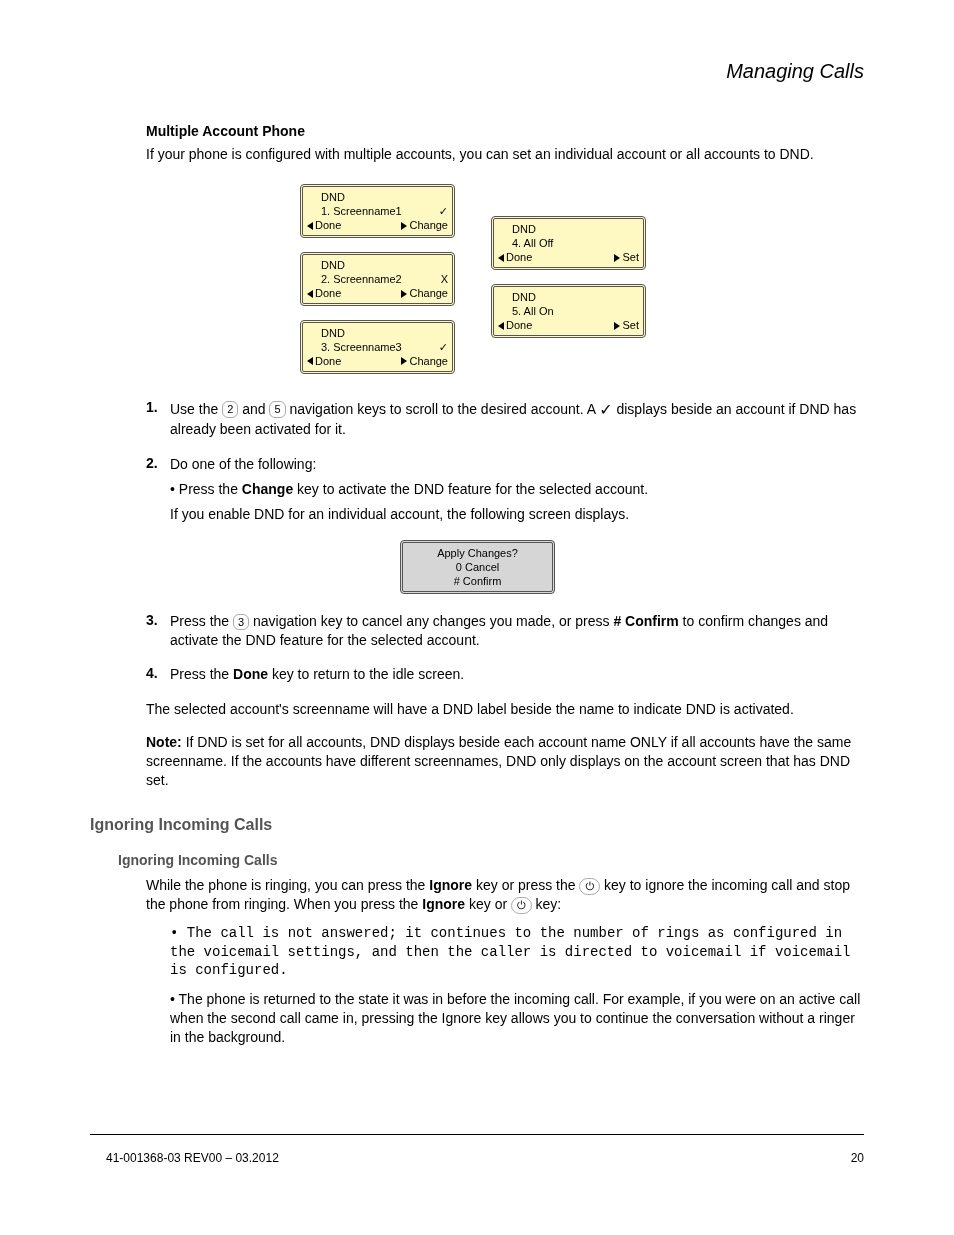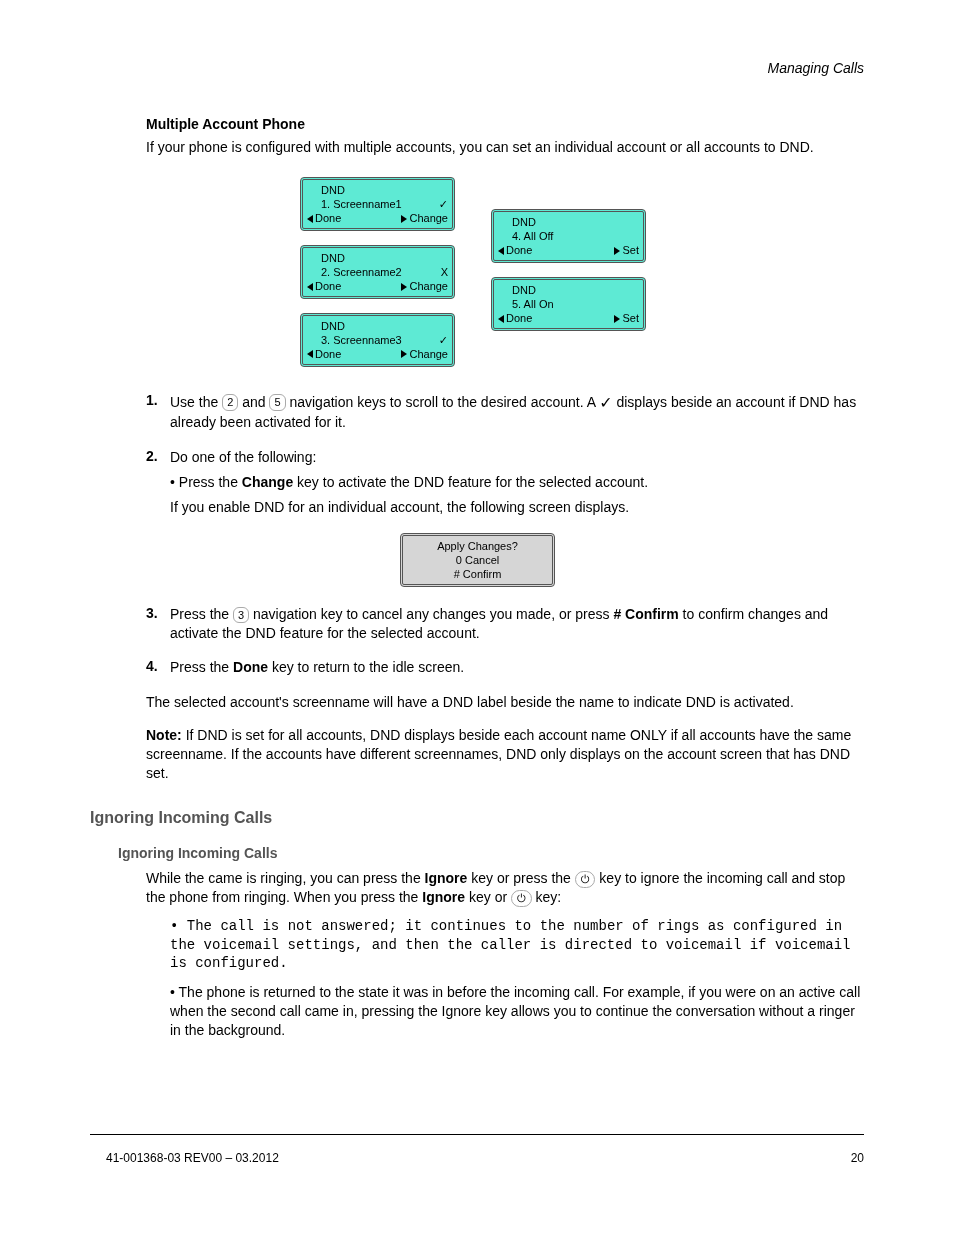--- a/index.html
+++ b/index.html
@@ -12,21 +12,21 @@
   .page {
     width: 954px;
     height: 1235px;
     position: relative;
     box-sizing: border-box;
     padding: 60px 90px 40px 90px;
   }
   .chapter-top {
     text-align: right;
     font-style: italic;
-    font-size: 14px;
+    font-size: 20px;
     margin-bottom: 40px;
   }
   .section-title {
     font-weight: bold;
     font-size: 14px;
     margin-left: 56px;
     margin-bottom: 6px;
   }
   .para {
     margin-left: 56px;
@@ -47,21 +47,21 @@
     display: flex;
     flex-direction: column;
     gap: 14px;
   }
   .screens-col.col2 {
     margin-top: 32px;
   }
 
   .lcd {
     width: 155px;
-    background: #5eead4;
+    background: #fef9c3;
     border: 3px double #555;
     border-radius: 4px;
     font-size: 11px;
     line-height: 1.3;
     padding: 3px 4px 2px 4px;
     box-sizing: border-box;
     font-family: "Segoe UI", Arial, sans-serif;
   }
   .lcd .row {
     display: flex;
@@ -331,21 +331,21 @@
   <div class="para" style="margin-top:14px;">
     <span class="bold">Note: </span><span>If DND is set for all accounts, DND displays beside each account name ONLY if all accounts have the same screenname. If the accounts have different screennames, DND only displays on the account screen that has DND set.</span>
   </div>
 
   <div style="margin-top:26px; margin-left:0;">
     <div style="font-weight:bold;font-size:16px;color:#545454">Ignoring Incoming Calls</div>
     <div style="font-weight:bold;font-size:14px;color:#545454;margin-top:18px;margin-left:28px;">Ignoring Incoming Calls</div>
   </div>
 
   <div class="para" style="margin-top:8px;">
-    <span>While the came is ringing, you can press the </span><span class="bold">Ignore</span><span> key or press the </span>
+    <span>While the phone is ringing, you can press the </span><span class="bold">Ignore</span><span> key or press the </span>
     <span style="display:inline-block;border:1px solid #aaa;border-radius:10px;padding:0 5px;font-size:11px;">⏻</span>
     <span> key to ignore the incoming call and stop the phone from ringing. When you press the </span><span class="bold">Ignore</span><span> key or </span>
     <span style="display:inline-block;border:1px solid #aaa;border-radius:10px;padding:0 5px;font-size:11px;">⏻</span>
     <span> key:</span>
   </div>
 
   <div class="para" style="margin-left:80px;font-family:Liberation Mono, monospace;">• <span>The call is not answered; it continues to the number of rings as configured in the voicemail settings, and then the caller is directed to voicemail if voicemail is configured.</span></div>
   <div class="para" style="margin-left:80px;">• <span>The phone is returned to the state it was in before the incoming call. For example, if you were on an active call when the second call came in, pressing the Ignore key allows you to continue the conversation without a ringer in the background.</span></div>
 
   <hr class="footer-rule">

